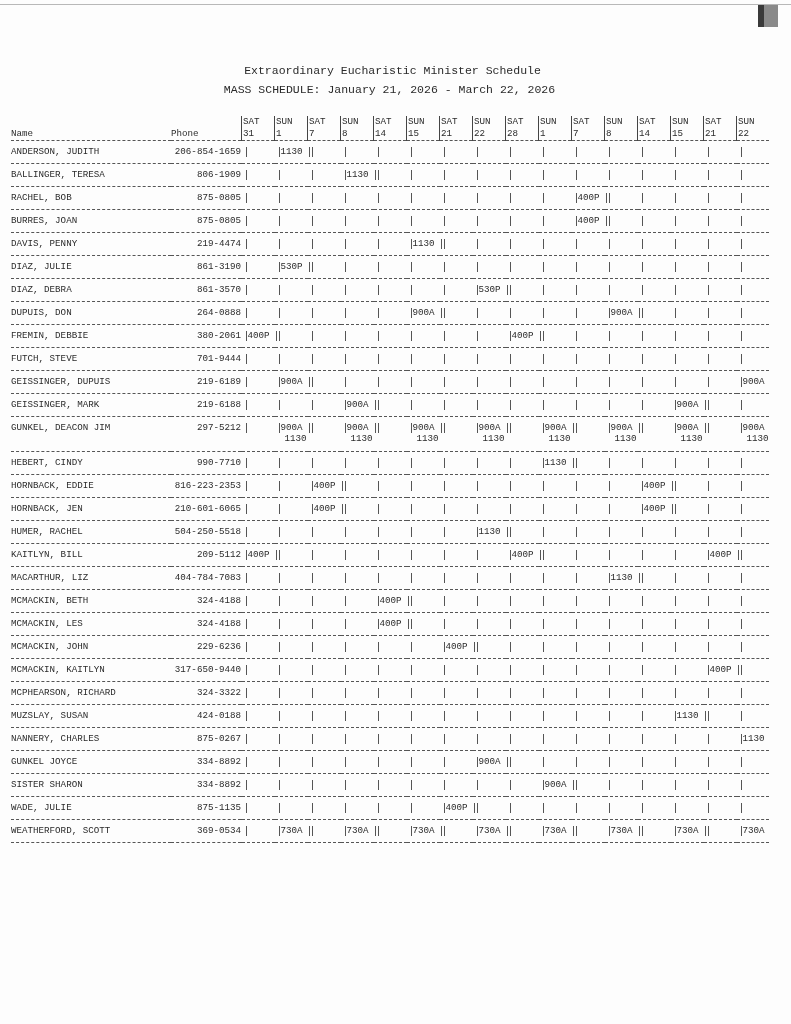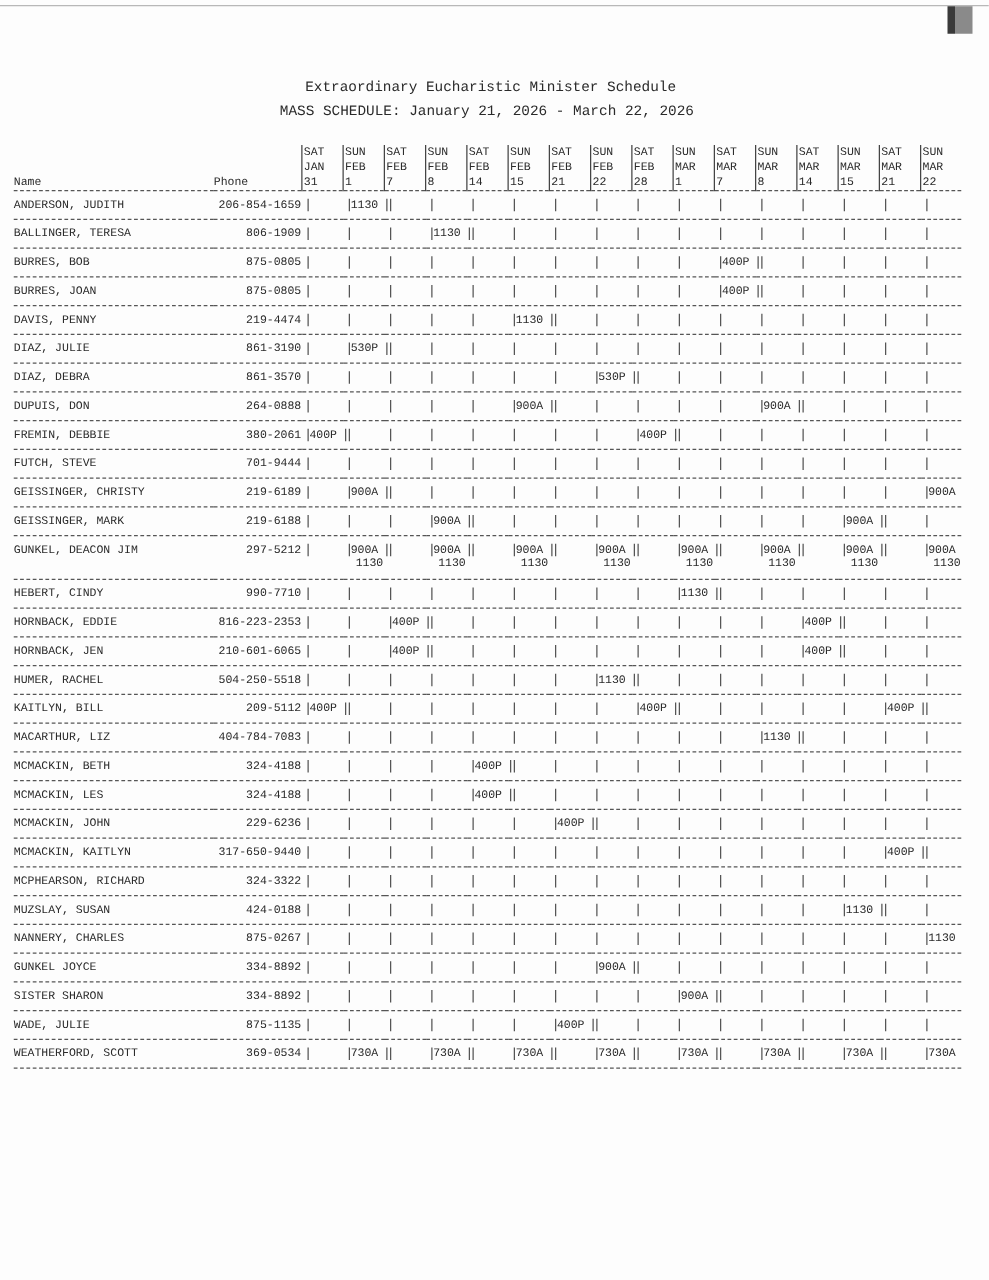--- a/index.html
+++ b/index.html
@@ -61,41 +61,20 @@
         <td class="colh">SUN</td>
         <td class="colh">SAT</td>
         <td class="colh">SUN</td>
         <td class="colh">SAT</td>
         <td class="colh">SUN</td>
         <td class="colh">SAT</td>
         <td class="colh">SUN</td>
         <td class="colh">SAT</td>
         <td class="colh">SUN</td>
       </tr>
-    <tr class="hdr" id="hdr-month">
-        <td class="name"></td>
-        <td class="phone"></td>
-        <td class="sp"></td>
-        <td class="colh">JAN</td>
-        <td class="colh">FEB</td>
-        <td class="colh">FEB</td>
-        <td class="colh">FEB</td>
-        <td class="colh">FEB</td>
-        <td class="colh">FEB</td>
-        <td class="colh">FEB</td>
-        <td class="colh">FEB</td>
-        <td class="colh">FEB</td>
-        <td class="colh">MAR</td>
-        <td class="colh">MAR</td>
-        <td class="colh">MAR</td>
-        <td class="colh">MAR</td>
-        <td class="colh">MAR</td>
-        <td class="colh">MAR</td>
-        <td class="colh">MAR</td>
-      </tr>
     <tr class="hdr" id="hdr-date">
       <td class="name">Name</td>
       <td class="phone" style="text-align:left;padding-left:0">Phone</td>
       <td class="sp"></td>
     <td class="colh c">31</td>
         <td class="colh c">1</td>
         <td class="colh c">7</td>
         <td class="colh c">8</td>
         <td class="colh c">14</td>
         <td class="colh c">15</td>
@@ -148,21 +127,21 @@
         <td class="cell"><span class="bar"></span></td>
         <td class="cell"><span class="bar"></span></td>
         <td class="cell"><span class="bar"></span></td>
         <td class="cell"><span class="bar"></span></td>
         <td class="cell"><span class="bar"></span></td>
         <td class="cell"><span class="bar"></span></td>
         <td class="cell"><span class="bar"></span></td>
         <td class="cell"><span class="bar"></span></td>
       </tr>
       <tr class="row">
-        <td class="name">BURRES, BOB</td>
+        <td class="name">RACHEL, BOB</td>
         <td class="phone">875-0805</td>
         <td class="sp"></td>
         <td class="cell"><span class="bar"></span></td>
         <td class="cell"><span class="bar"></span></td>
         <td class="cell"><span class="bar"></span></td>
         <td class="cell"><span class="bar"></span></td>
         <td class="cell"><span class="bar"></span></td>
         <td class="cell"><span class="bar"></span></td>
         <td class="cell"><span class="bar"></span></td>
         <td class="cell"><span class="bar"></span></td>
@@ -316,21 +295,21 @@
         <td class="cell"><span class="bar"></span></td>
         <td class="cell"><span class="bar"></span></td>
         <td class="cell"><span class="bar"></span></td>
         <td class="cell"><span class="bar"></span></td>
         <td class="cell"><span class="bar"></span></td>
         <td class="cell"><span class="bar"></span></td>
         <td class="cell"><span class="bar"></span></td>
         <td class="cell"><span class="bar"></span></td>
       </tr>
       <tr class="row">
-        <td class="name">GEISSINGER, CHRISTY</td>
+        <td class="name">GEISSINGER, DUPUIS</td>
         <td class="phone">219-6189</td>
         <td class="sp"></td>
         <td class="cell"><span class="bar"></span></td>
         <td class="cell"><span class="bar"></span><span class="val">900A</span><span class="valbar"></span></td>
         <td class="cell"><span class="bar"></span></td>
         <td class="cell"><span class="bar"></span></td>
         <td class="cell"><span class="bar"></span></td>
         <td class="cell"><span class="bar"></span></td>
         <td class="cell"><span class="bar"></span></td>
         <td class="cell"><span class="bar"></span></td>

